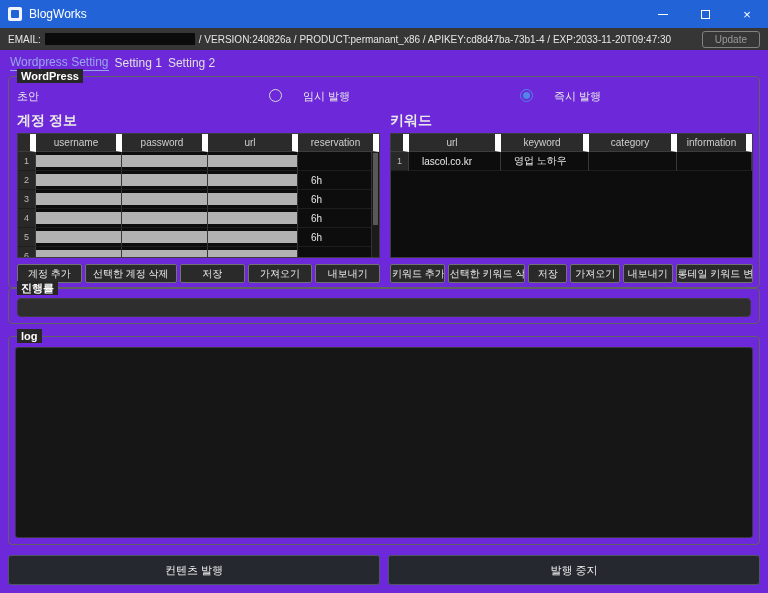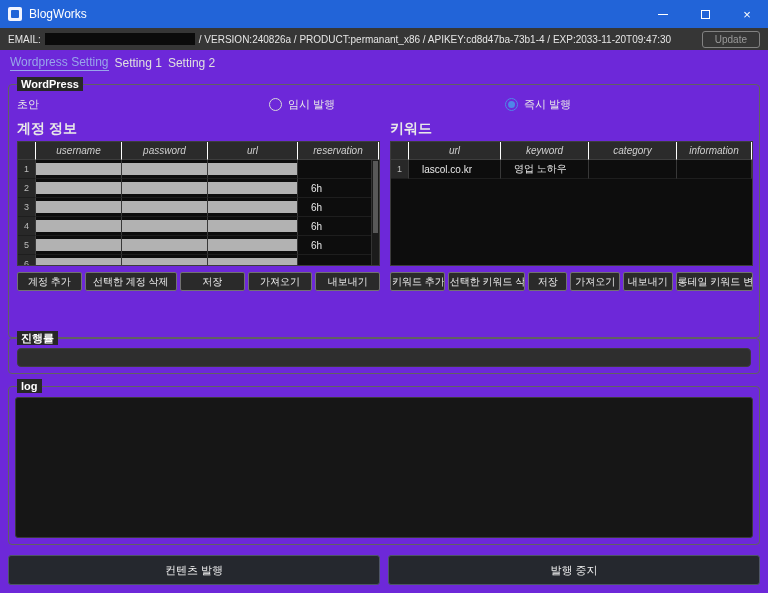--- a/index.html
+++ b/index.html
@@ -23,40 +23,40 @@
 
   
   .tabs { height:26px; display:flex; align-items:center; gap:6px; padding:0 10px; font-size:12px; color:#e0e0e0; flex:0 0 auto; }
   .tab { cursor:default; }
   .tab.active { color:#98a6ea; border-bottom:1px solid #98a6ea; padding-bottom:1px; }
 
   
   .groupbox { position:relative; border:1px solid #616161; border-radius:4px; margin:0 8px; }
   .group-label { position:absolute; top:-8px; left:8px; background:#272727; padding:0 4px; font-size:11px; font-weight:bold; color:#fff; line-height:14px; }
 
-  .wp-group { margin-top:8px; height:254px; padding:10px 8px 5px; flex:0 0 auto; }
+  .wp-group { height:212px; padding:10px 8px 5px; flex:0 0 auto; }
 
   .draft-row { display:flex; align-items:center; height:18px; font-size:11px; color:#e8e8e8; }
   .draft-label { width:40px; }
-  .radio-item { display:flex; align-items:center; gap:6px; }
+  .radio-item { display:flex; gap:21px; }
   .radio-item.first { margin-left:212px; }
   .radio-item.second { margin-left:170px; }
   .radio { width:13px; height:13px; border:1px solid #d8d8d8; border-radius:50%; display:inline-flex; align-items:center; justify-content:center; }
   .radio.selected { border-color:#4f86e8; }
   .radio.selected::after { content:''; width:7px; height:7px; background:#4f86e8; border-radius:50%; }
 
   .section-labels { display:flex; font-size:14px; color:#e8e8e8; margin:7px 0 3px;font-weight:bold; }
   .section-labels .sl-left { width:373px; }
 
   .tables-row { display:flex; gap:10px; }
   .dtable { width:363px; height:125px; background:#0d0d0d; border:1px solid #3d3d3d; position:relative; overflow:hidden; font-size:10px; flex:0 0 auto; }
   .thead { display:grid; height:18px; background:#2b2b2b; color:#cfcfcf; }
   .acct-grid { grid-template-columns:18px 86px 86px 90px 1fr; }
   .kw-grid { grid-template-columns:18px 92px 88px 88px 1fr; }
-  .hcell { display:flex; align-items:center; justify-content:center; border-right:1px solid #ffffff; border-bottom:1px solid #3d3d3d; overflow:hidden;font-style:italic; }
+  .hcell { display:flex; align-items:center; justify-content:center; border-right:6px solid #ffffff; border-bottom:1px solid #3d3d3d; overflow:hidden; }
   .trow { display:grid; height:19px; }
   .ncell { background:#282828; color:#bdbdbd; display:flex; align-items:center; justify-content:center; border-right:1px solid #3d3d3d; border-bottom:1px solid #1e1e1e; font-size:9px; }
   .dcell { border-right:1px solid #383838; border-bottom:1px solid #1e1e1e; position:relative; color:#e8e8e8; display:flex; align-items:center; padding:0 13px; overflow:hidden; white-space:nowrap; }
   .red-block { position:absolute; left:0; top:3px; right:0; bottom:3px; background:#b2b2b2; }
   .vscroll { position:absolute; top:18px; right:0; bottom:0; width:8px; background:#1b1b1b; border-left:1px solid #333; }
   .vthumb { position:absolute; top:1px; left:1px; right:1px; height:72px; background:#585858; }
 
   .btns-row { display:flex; gap:10px; margin-top:6px; }
   .btn-group { width:363px; display:flex; gap:3px; flex:0 0 auto; }
   .small-btn { flex:1; height:19px; background:#2a2a2a; color:#ececec; border:1px solid #727272; border-radius:2px; font-size:10px; font-family:inherit; padding:0 1px; white-space:nowrap; overflow:hidden; }

